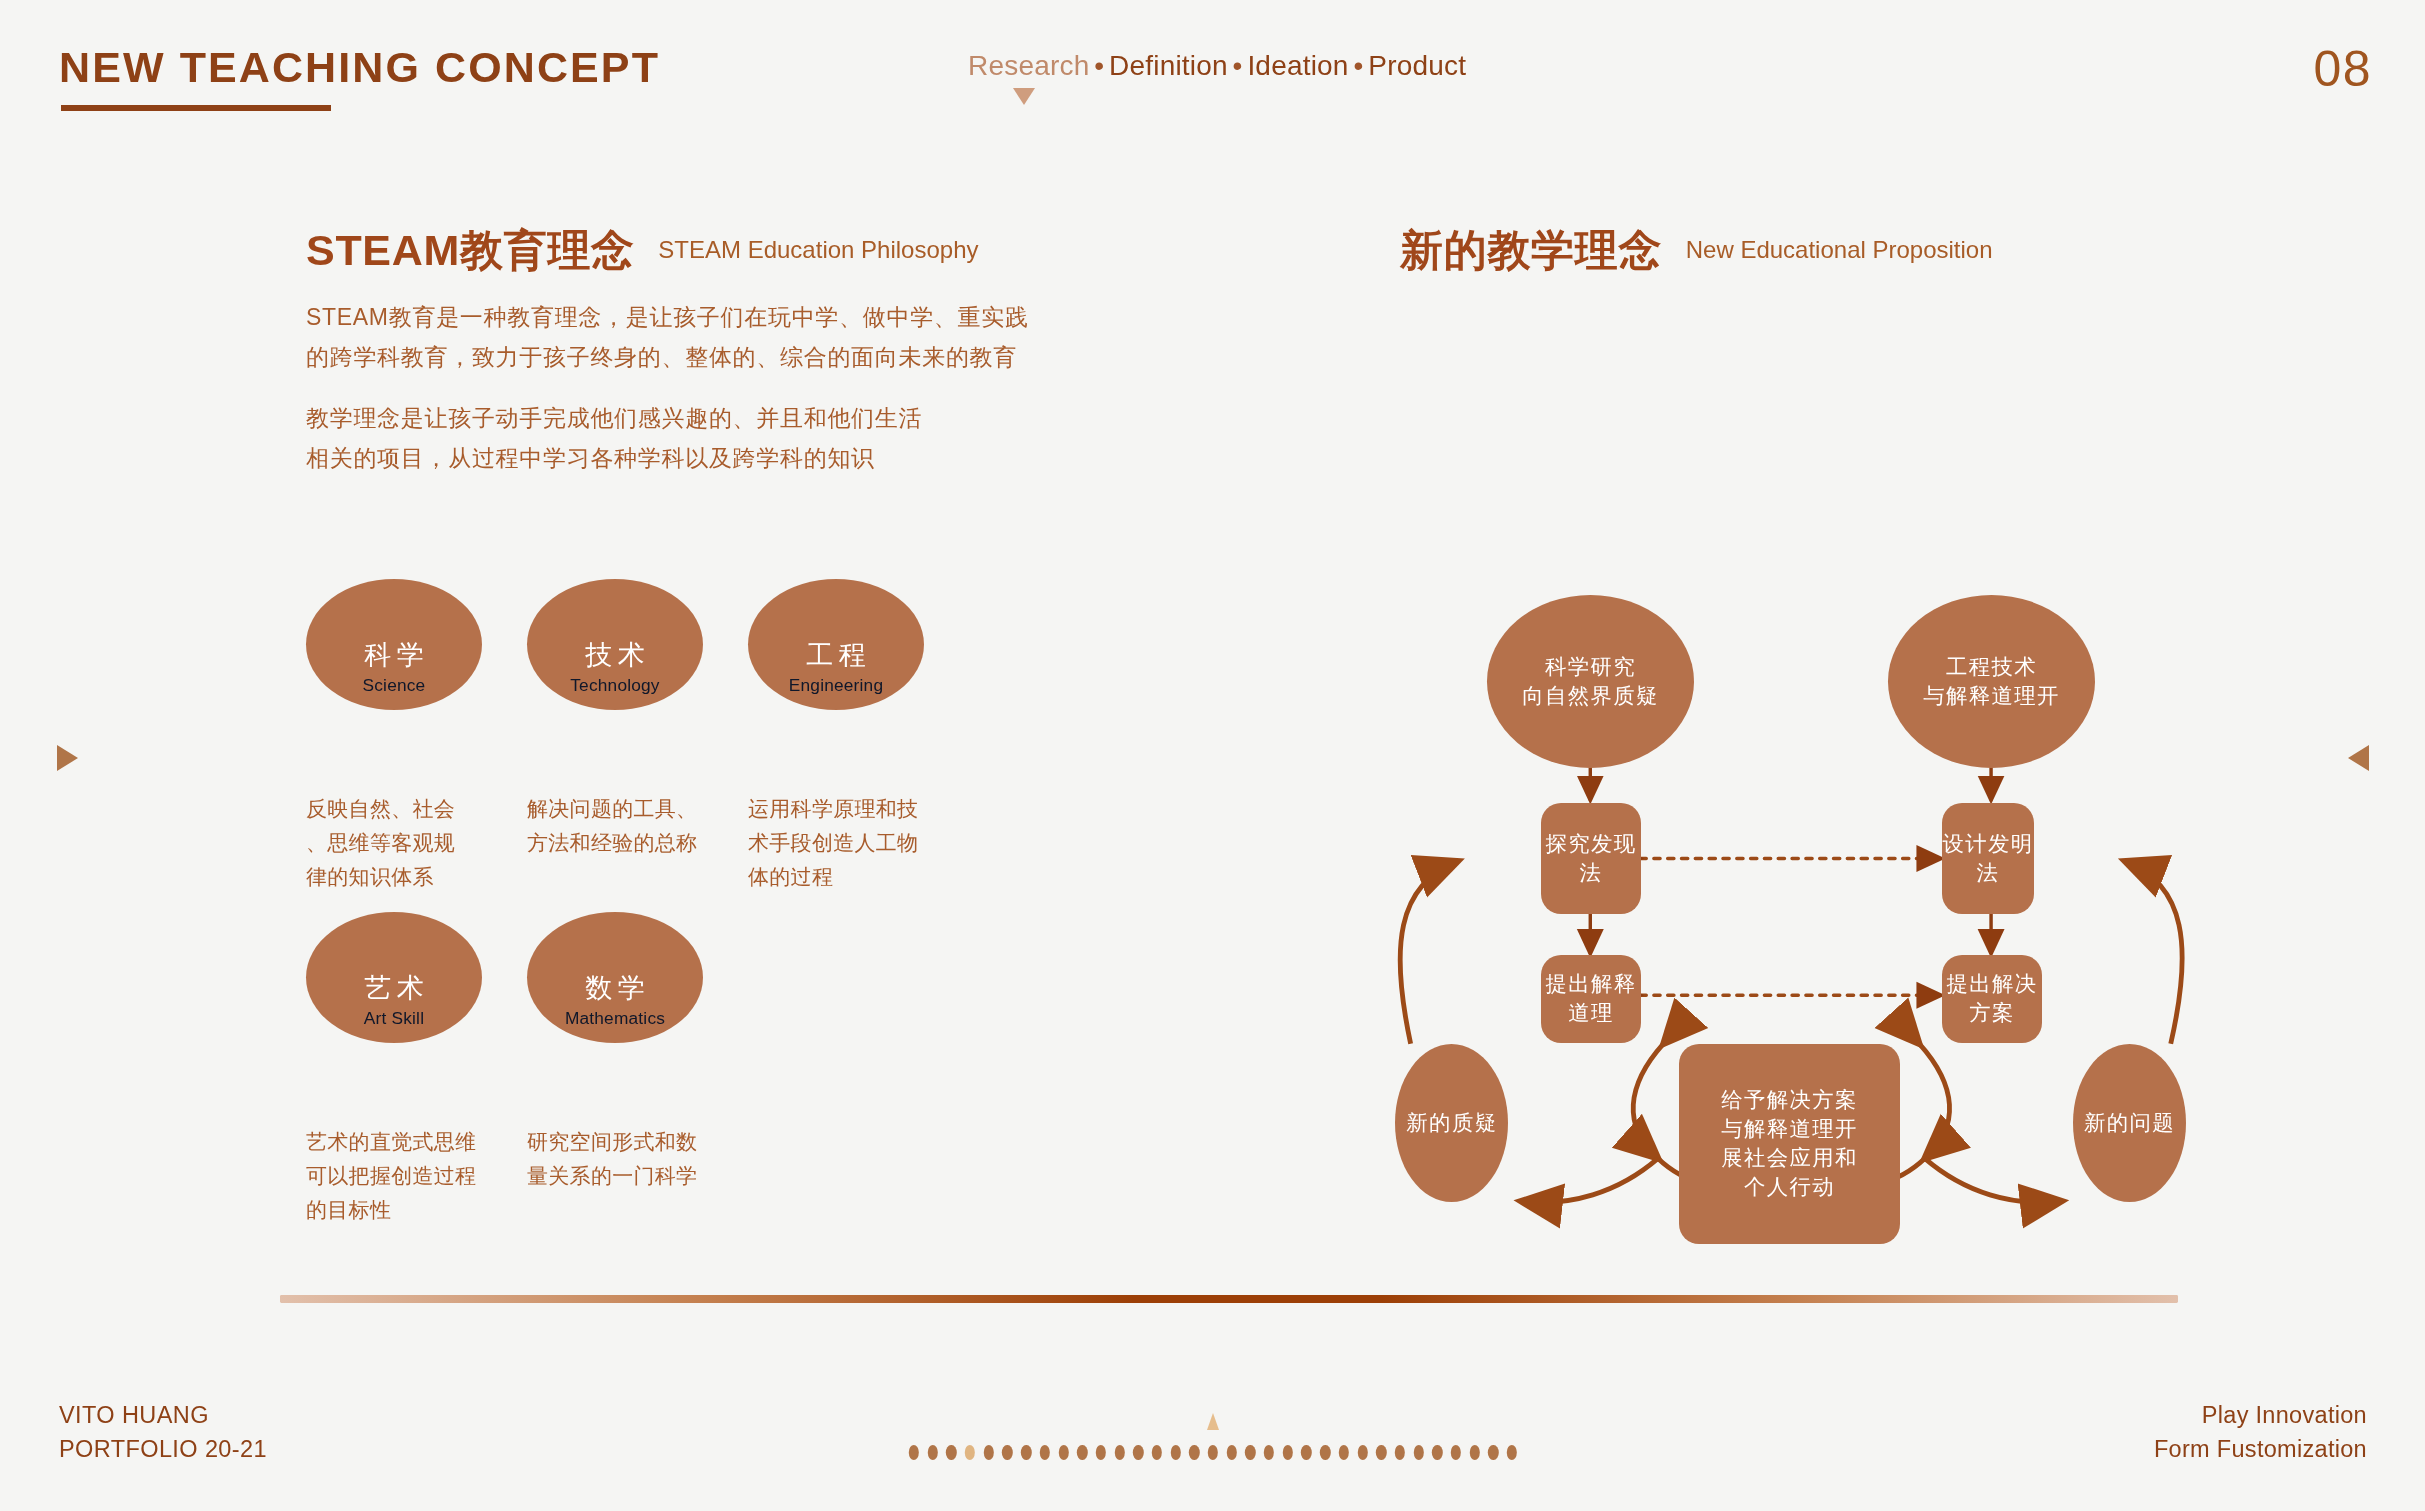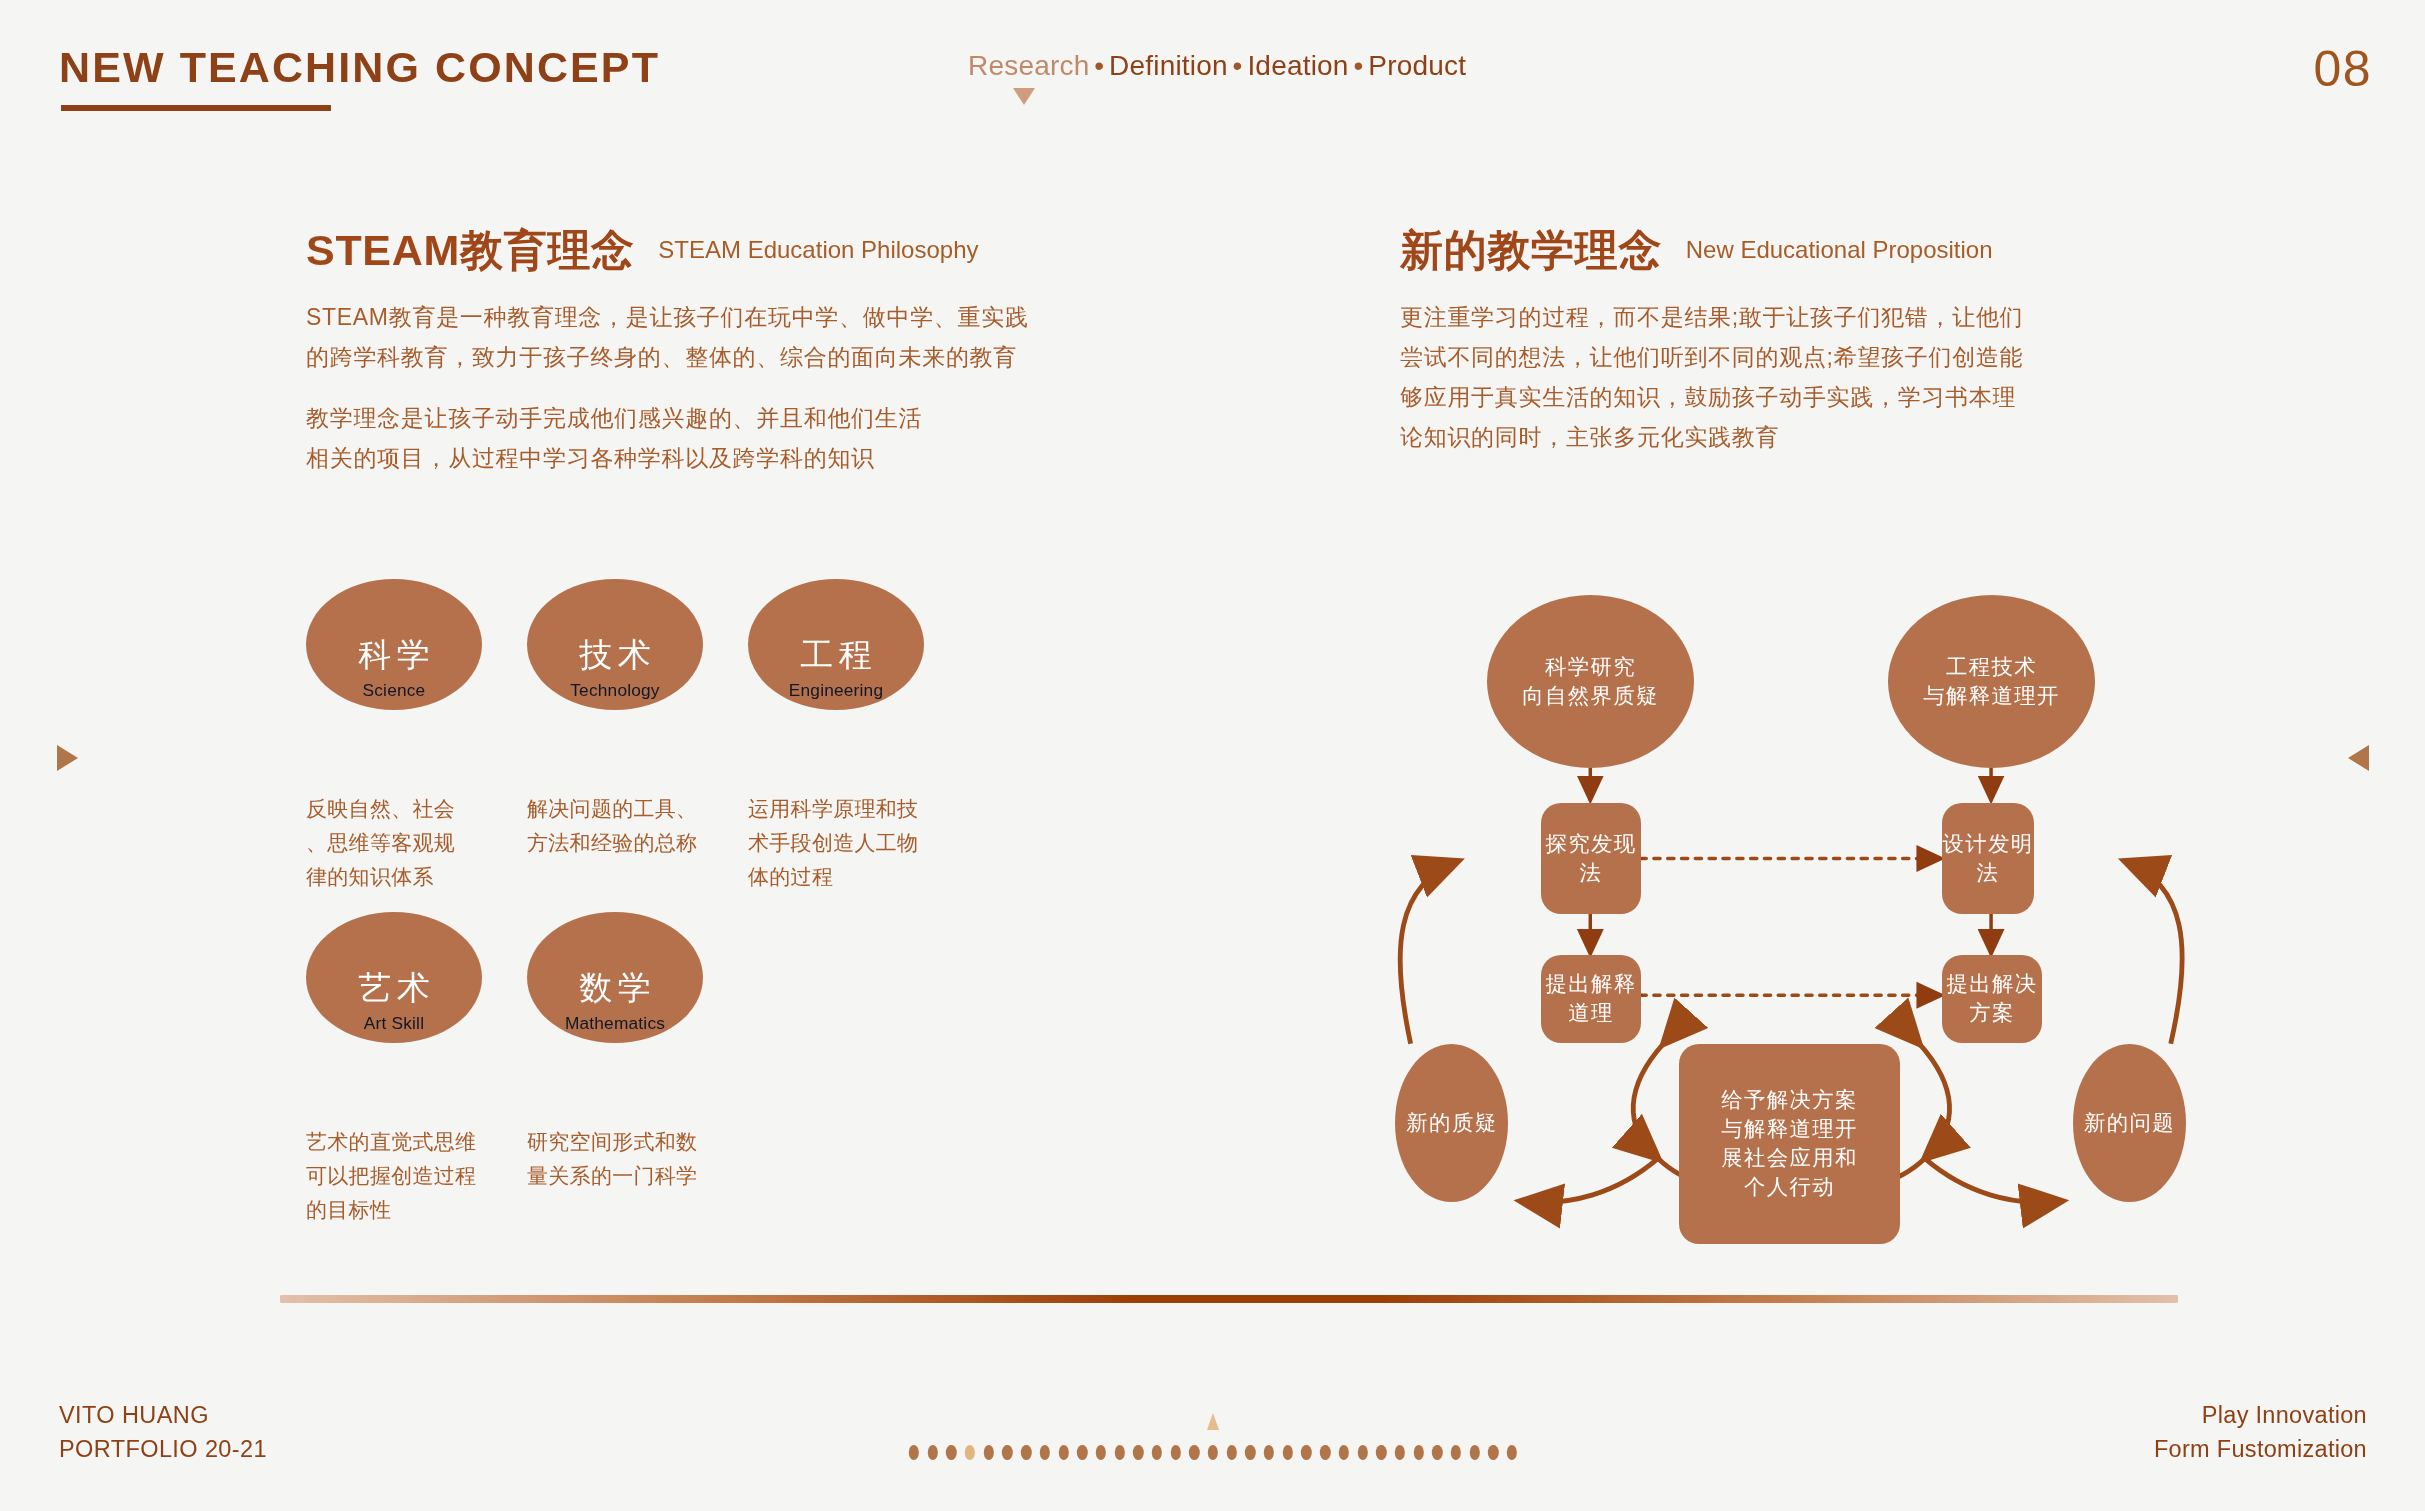--- a/index.html
+++ b/index.html
@@ -78,21 +78,21 @@
 
   
   .steam-grid { position: absolute; left: 306px; top: 579px; }
   .steam-item { position: absolute; width: 176px; }
   .ellipse {
     width: 176px; height: 131px; border-radius: 50%;
     background: #b5714b; display: flex; flex-direction: column;
     align-items: center; justify-content: center;
   }
   .ellipse .cn {
-    color: #fff; font-size: 33px; letter-spacing: 5.5px;
+    color: #fff; font-size: 27px; letter-spacing: 5.5px;
     font-weight: 400; text-indent: 5.5px; margin-top: 44px;
   }
   .ellipse .en {
     color: #0f172a; font-size: 17.3px; margin-top: 2px; letter-spacing: 0.2px;
     font-family: "Liberation Sans Narrow","Liberation Sans",sans-serif;
   }
   .steam-cap {
     margin-top: 82px; font-size: 21px; color: #a85c2c;
     line-height: 1.62; letter-spacing: 0.3px; white-space: pre-line;
   }
@@ -168,24 +168,20 @@
     <div class="body-para second">教学理念是让孩子动手完成他们感兴趣的、并且和他们生活
 相关的项目，从过程中学习各种学科以及跨学科的知识</div>
   </div>
 
   <div class="col col-right">
     <div class="sect-head">
       <div class="sect-cn">新的教学理念</div>
       <div class="sect-en">New Educational
 Proposition</div>
     </div>
-    <div class="body-para">更注重学习的过程，而不是结果;敢于让孩子们犯错，让他们
-尝试不同的想法，让他们听到不同的观点;希望孩子们创造能
-够应用于真实生活的知识，鼓励孩子动手实践，学习书本理
-论知识的同时，主张多元化实践教育</div>
   </div>
 
   <div class="steam-grid" id="steam-host">
       <div class="steam-item" style="left: 0px; top: 0px;">
         <div class="ellipse">
           <div class="cn">科学</div>
           <div class="en">Science</div>
         </div>
         <div class="steam-cap">反映自然、社会
 、思维等客观规

